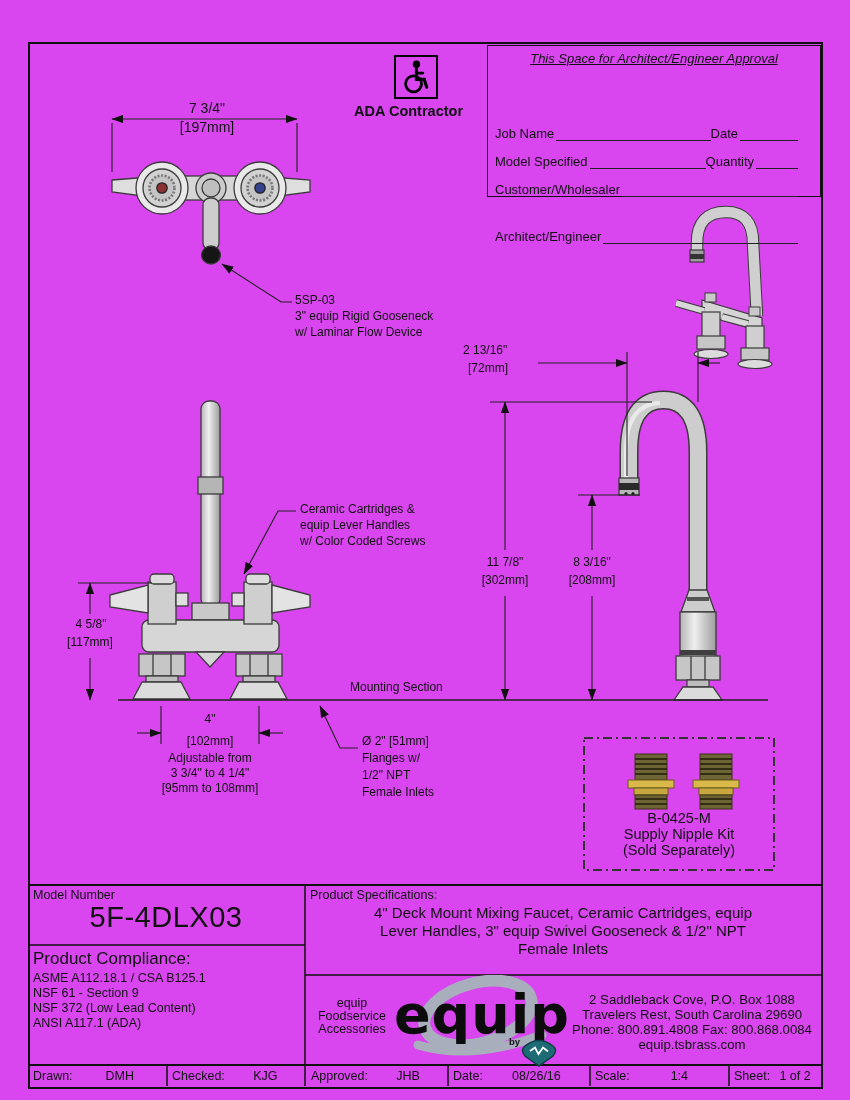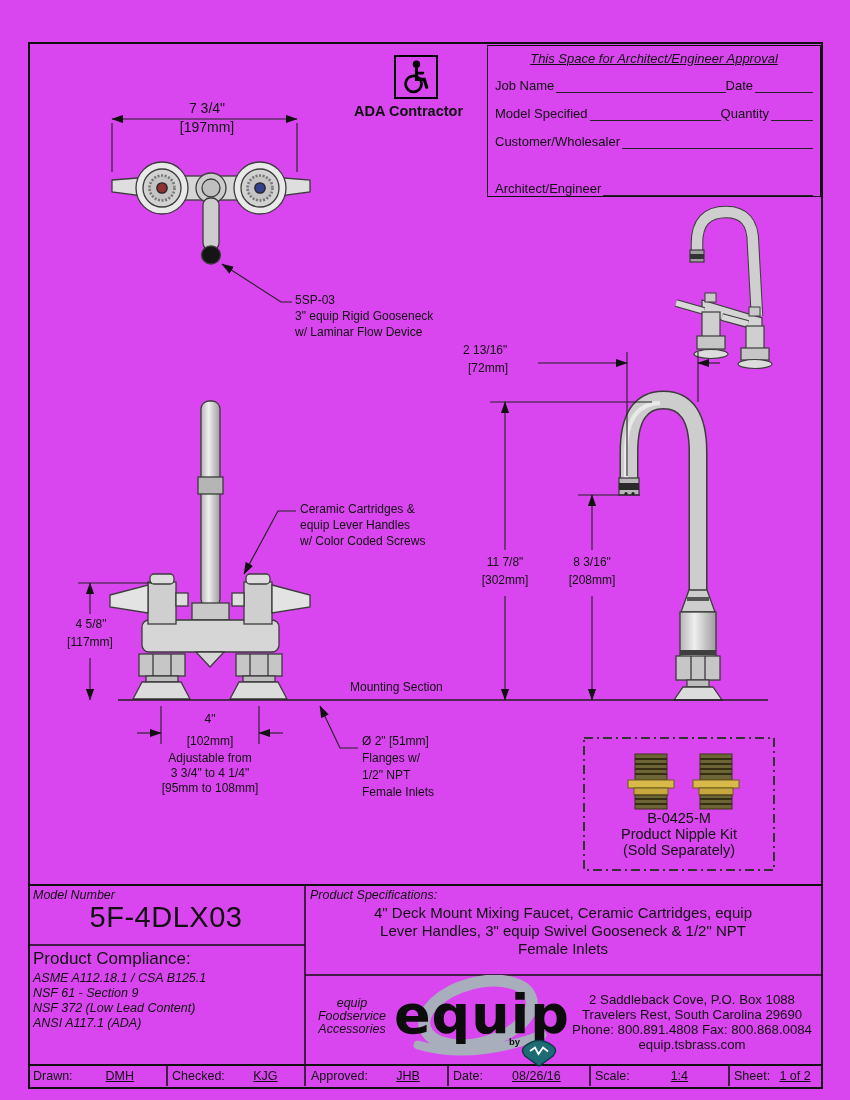--- a/index.html
+++ b/index.html
@@ -5,33 +5,33 @@
   html,body{margin:0;padding:0;background:#fff;}
   #page{position:relative;width:850px;height:1100px;background:#d946ef;
         font-family:"Liberation Sans",sans-serif;color:#111;overflow:hidden;}
   .abs{position:absolute;}
   .lbl{position:absolute;white-space:nowrap;font-size:12px;line-height:1.1;color:#111;}
   .ctr{transform:translateX(-50%);}
   .frame{position:absolute;left:28px;top:42px;width:791px;height:1043px;border:2.5px solid #111;}
   
   .approval{position:absolute;left:487px;top:45px;width:332px;height:150px;border:1.6px solid #111;font-size:13px;}
   .atitle{position:absolute;top:5px;left:0;right:0;text-align:center;font-style:italic;text-decoration:underline;}
-  .arow{position:absolute;left:7px;right:7px;display:flex;align-items:flex-end;height:17px;}
+  .arow{position:absolute;left:7px;right:22px;display:flex;align-items:flex-end;height:17px;margin-top:48px;}
   .alabel{white-space:nowrap;}
   .afill{flex:1;border-bottom:1.2px solid #222;height:100%;margin-left:2px;}
   .afill.s58{flex:0 0 58px;} .afill.s42{flex:0 0 42px;}
   
   .adabox{position:absolute;left:394px;top:55px;width:44px;height:44px;border:2.5px solid #000;box-sizing:border-box;}
   .adalabel{position:absolute;left:354px;top:103px;font-size:14.5px;font-weight:bold;white-space:nowrap;}
   
   .fcell{position:absolute;top:1066px;height:19px;display:flex;align-items:center;font-size:12.5px;}
   .fcell .l{margin-left:5px;white-space:nowrap;}
-  .fcell .v{flex:1;text-align:center;white-space:nowrap;text-decoration:underline;}
+  .fcell .v{flex:1;text-align:center;white-space:nowrap;}
   .big-model{position:absolute;left:166px;top:901px;transform:translateX(-50%);font-size:29px;letter-spacing:.5px;white-space:nowrap;}
-  .small{font-size:12.5px;font-style:italic;} .spec{font-size:15px;} .addr{font-size:13.2px;}
+  .small{font-size:12.5px;} .spec{font-size:15px;} .addr{font-size:13.2px;}
 </style>
 </head>
 <body>
 
 <div id="page">
 
   <div class="frame"></div>
 
   <svg class="abs" style="left:0;top:0" width="850" height="1100" viewBox="0 0 850 1100">
     <defs>
@@ -263,21 +263,21 @@
   <div class="lbl ctr" style="left:210px;top:752px">Adjustable from</div>
   <div class="lbl ctr" style="left:210px;top:767px">3 3/4" to 4 1/4"</div>
   <div class="lbl ctr" style="left:210px;top:782px">[95mm to 108mm]</div>
 
   <div class="lbl" style="left:362px;top:735px">Ø 2" [51mm]</div>
   <div class="lbl" style="left:362px;top:752px">Flanges w/</div>
   <div class="lbl" style="left:362px;top:769px">1/2" NPT</div>
   <div class="lbl" style="left:362px;top:786px">Female Inlets</div>
 
   <div class="lbl ctr" style="left:679px;top:811px;font-size:14.5px">B-0425-M</div>
-  <div class="lbl ctr" style="left:679px;top:827px;font-size:14.5px">Product Nipple Kit</div>
+  <div class="lbl ctr" style="left:679px;top:827px;font-size:14.5px">Supply Nipple Kit</div>
   <div class="lbl ctr" style="left:679px;top:843px;font-size:14.5px">(Sold Separately)</div>
 
   <div class="lbl small" style="left:33px;top:889px">Model Number</div>
   <div class="big-model">5F-4DLX03</div>
   <div class="lbl" style="left:33px;top:950px;font-size:17px">Product Compliance:</div>
   <div class="lbl small" style="left:33px;top:972px">ASME A112.18.1 / CSA B125.1</div>
   <div class="lbl small" style="left:33px;top:987px">NSF 61 - Section 9</div>
   <div class="lbl small" style="left:33px;top:1002px">NSF 372 (Low Lead Content)</div>
   <div class="lbl small" style="left:33px;top:1017px">ANSI A117.1 (ADA)</div>
 

